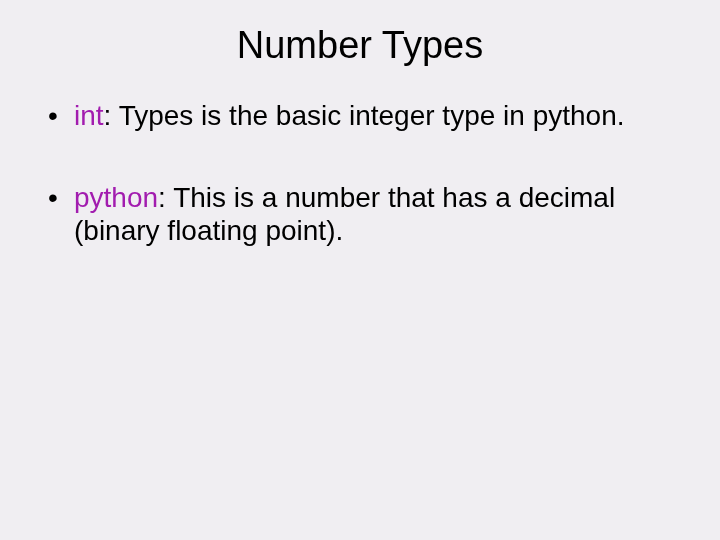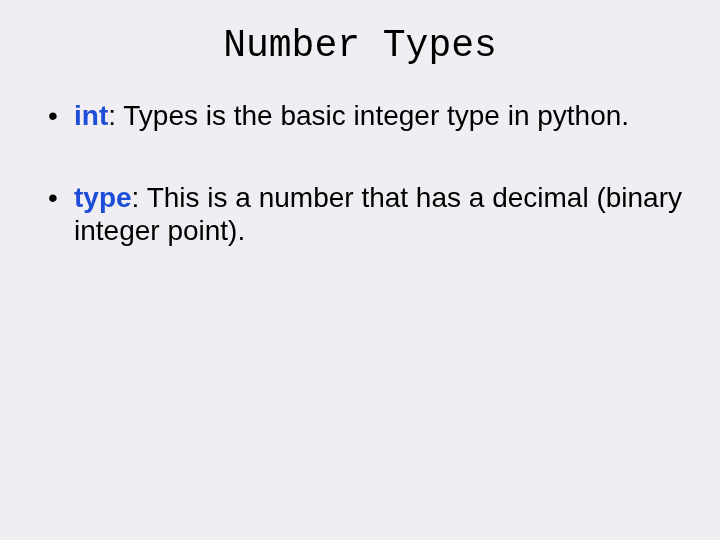--- a/index.html
+++ b/index.html
@@ -18,21 +18,20 @@
       width: 100%;
       height: 100%;
       padding: 24px 32px;
     }
     .title {
       text-align: center;
       font-size: 38px;
       font-weight: normal;
       color: #000;
       margin-bottom: 32px;
-      font-family: Liberation Mono, monospace;
     }
     .bullet-list {
       list-style: none;
       padding-left: 12px;
     }
     .bullet-item {
       position: relative;
       padding-left: 30px;
       font-size: 28px;
       color: #000;
@@ -41,30 +40,29 @@
     }
     .bullet-item::before {
       content: "•";
       position: absolute;
       left: 4px;
       top: 0;
       font-size: 28px;
       color: #000;
     }
     .highlight {
-      color: #1d4ed8;
-      font-weight: bold;
+      color: #a21caf;
     }
   </style>
 </head>
 <body>
 
 <div class="slide">
   <h1 class="title">Number Types</h1>
   <ul class="bullet-list">
     <li class="bullet-item">
       <span class="highlight">int</span><span>:</span><span> Types is the basic integer type in python.</span>
     </li>
     <li class="bullet-item">
-      <span class="highlight">type</span><span>:</span><span> This is a number that has a decimal (binary integer point).</span>
+      <span class="highlight">python</span><span>:</span><span> This is a number that has a decimal (binary floating point).</span>
     </li>
   </ul>
 </div>
 
 </body></html>

